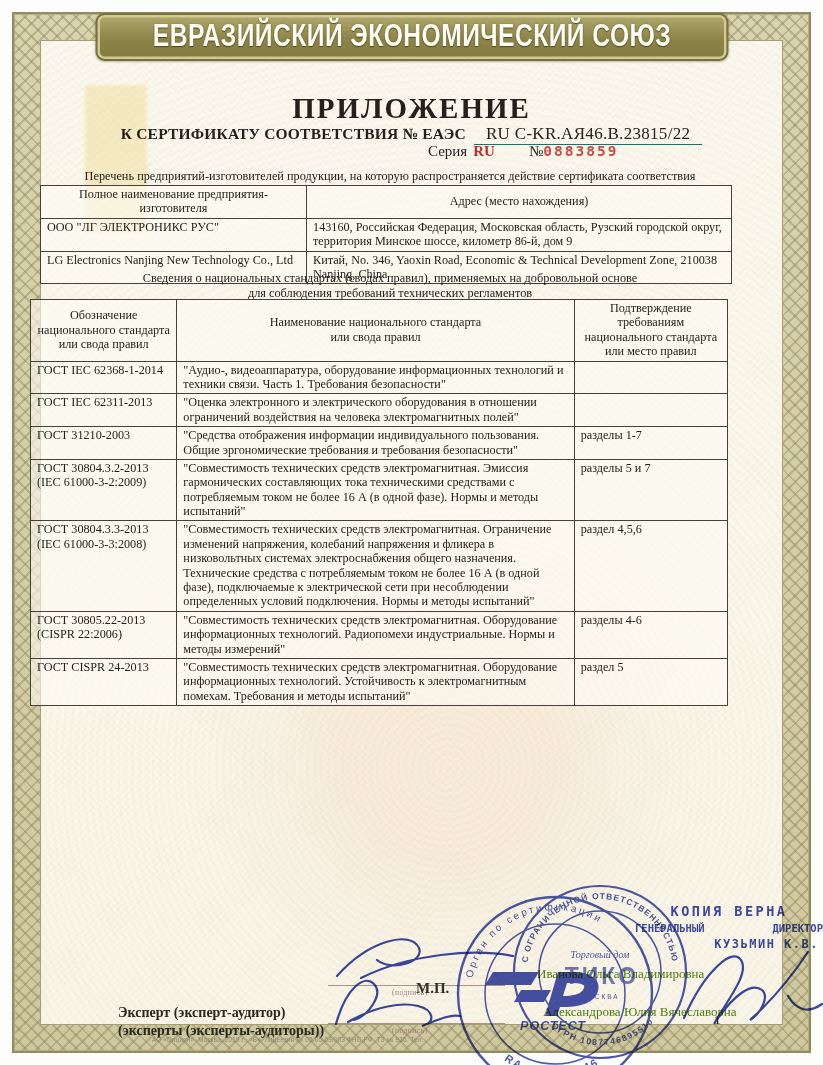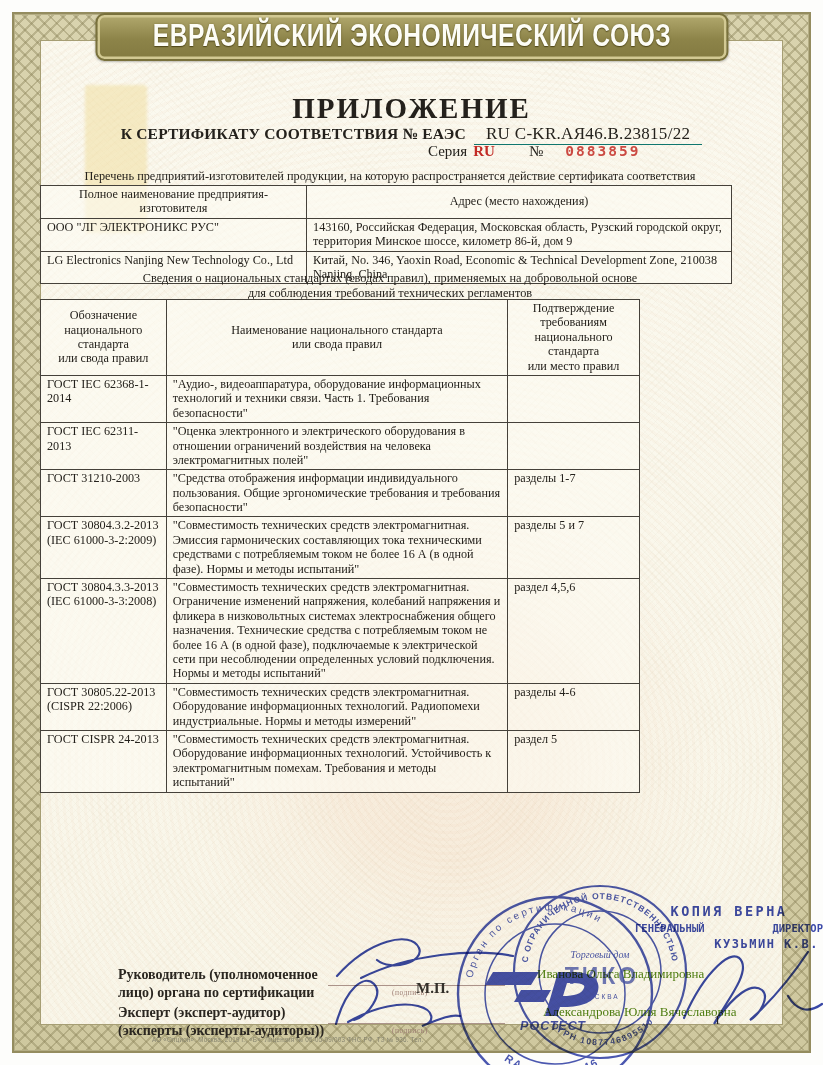--- a/index.html
+++ b/index.html
@@ -49,26 +49,26 @@
   
   .title{position:absolute;top:92px;left:0;right:0;text-align:center;
     font-weight:700;font-size:29px;letter-spacing:2px;}
   .cert-line{position:absolute;top:124px;left:0;right:0;text-align:center;white-space:nowrap;}
   .cert-label{font-weight:700;font-size:15.5px;letter-spacing:.2px;}
   .cert-number{font-size:17px;letter-spacing:.3px;border-bottom:1px solid #0f766e;padding:0 12px 1px;margin-left:8px;}
   .series-line{position:absolute;top:143px;left:428px;font-size:15px;white-space:nowrap;}
   .series-ru{color:#c22b25;font-weight:700;margin-left:6px;}
   .no-sign{margin-left:34px;}
   .serial{font-family:"DejaVu Sans Mono",monospace;font-weight:700;font-size:14.5px;
-    letter-spacing:2px;color:#cb4a42;margin-left:22px;}
+    letter-spacing:2px;color:#cb4a42;margin-left:0;}
   
   .intro{position:absolute;top:169px;left:45px;width:690px;text-align:center;font-size:12.3px;}
   table{border-collapse:collapse;table-layout:fixed;background:rgba(253,251,244,.6);}
   .t1{position:absolute;top:185px;left:40px;width:692px;}
-  .t2{position:absolute;top:299px;left:40px;width:600px;}
+  .t2{position:absolute;top:299px;left:30px;width:698px;}
   th,td{border:1px solid #45413a;padding:1px 6px 2px;font-size:12.2px;line-height:1.18;
     font-weight:400;vertical-align:top;text-align:left;}
   th{text-align:center;vertical-align:middle;white-space:pre-line;}
   table{border:1.5px solid #35322c;}
   .std-heading{position:absolute;top:271px;left:45px;width:690px;text-align:center;
     font-size:12.3px;line-height:1.2;}
   .pre{white-space:pre-line;}
   
   .sig-label{position:absolute;font-weight:700;font-size:14px;line-height:1.3;white-space:pre-line;color:#2a2620;}
   #head-label{left:118px;top:966px;}
@@ -202,22 +202,20 @@
       <td>разделы 4-6</td>
     </tr>
     <tr>
       <td class="pre">ГОСТ CISPR 24-2013</td>
       <td>"Совместимость технических средств электромагнитная. Оборудование информационных технологий. Устойчивость к электромагнитным помехам. Требования и методы испытаний"</td>
       <td>раздел 5</td>
     </tr>
   </tbody>
     </table>
 
-  <div class="sig-label" id="head-label">Руководитель (уполномоченное
-лицо) органа по сертификации</div>
   <div class="sig-label" id="expert-label">Эксперт (эксперт-аудитор)
 (эксперты (эксперты-аудиторы))</div>
   <div class="sig-line" id="sig-line-1"></div>
   <div class="sig-line" id="sig-line-2"></div>
   <div class="podpis" id="podpis-1">(подпись)</div>
   <div class="podpis" id="podpis-2">(подпись)</div>
   <div class="mp">М.П.</div>
   <div class="name" id="head-name">Иванова Ольга Владимировна</div>
   <div class="name" id="expert-name">Александрова Юлия Вячеславовна</div>
 

